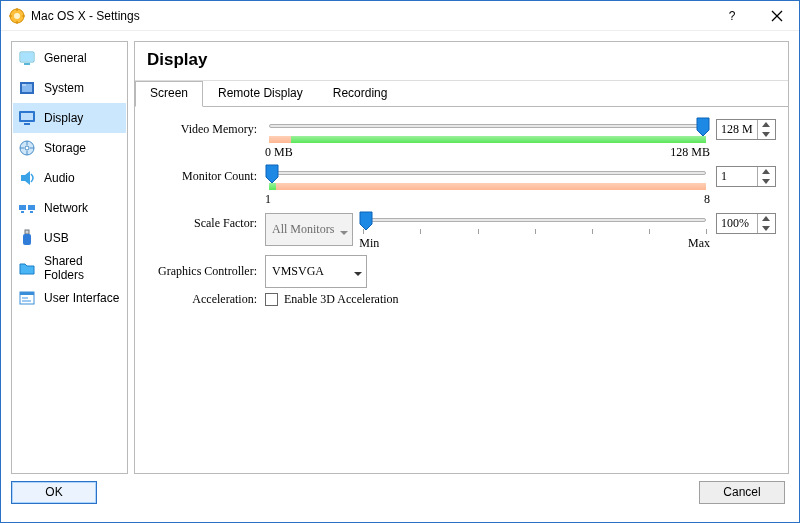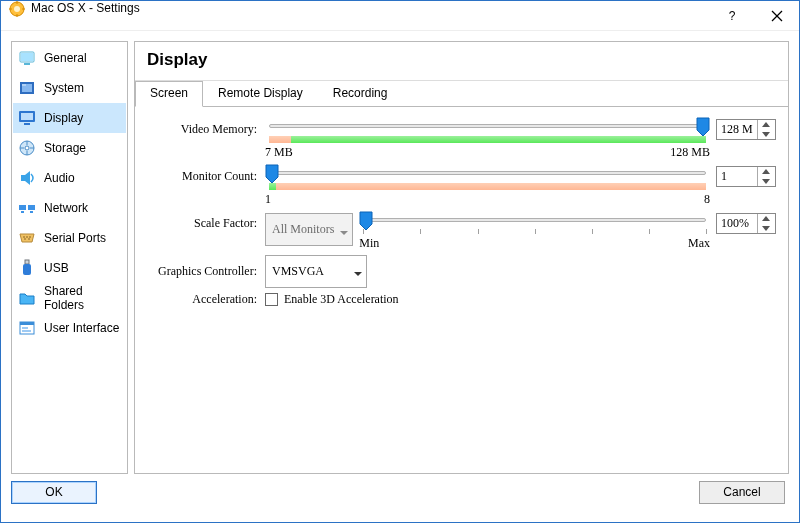--- a/index.html
+++ b/index.html
@@ -1,18 +1,18 @@
 <!DOCTYPE html>
 <html><head>
 <meta charset="utf-8">
 <style>
   * { box-sizing: border-box; }
   html, body { margin: 0; padding: 0; font-family: "Segoe UI", Tahoma, sans-serif; font-size: 12px; color: #000; }
   .window { width: 800px; height: 523px; border: 1px solid #2b72c5; background: #fff; display: flex; flex-direction: column; }
-  .titlebar { height: 30px; background: #fff; display: flex; padding: 0 0 0 8px; border-bottom: 1px solid #eee; }
+  .titlebar { height: 30px; background: #fff; display: flex; align-items: center; padding: 0 0 0 8px; border-bottom: 1px solid #eee; }
   .titlebar .title-icon { width: 16px; height: 16px; margin-right: 6px; }
   .titlebar .title-text { flex: 0 0 auto; }
   .titlebar .spacer { flex: 1; }
   .titlebar .winbtn { width: 45px; height: 30px; display: flex; align-items: center; justify-content: center; }
   .titlebar .winbtn svg { width: 12px; height: 12px; }
   .body { flex: 1; padding: 10px; display: flex; flex-direction: column; gap: 0; }
   .main-row { flex: 1; display: flex; gap: 6px; min-height: 0; }
   .sidebar { width: 117px; border: 1px solid #b9b9b9; background: #fff; padding: 1px; overflow: auto; }
   .side-item { display: flex; align-items: center; gap: 8px; height: 30px; padding: 0 5px; }
   .side-item.selected { background: #cbe7fd; }
@@ -144,33 +144,20 @@
                 <rect x="10" y="6" width="7" height="5" fill="#3d92e6"></rect>
                 <rect x="3" y="12" width="3" height="2" fill="#3d92e6"></rect>
                 <rect x="12" y="12" width="3" height="2" fill="#3d92e6"></rect>
               </svg>
             </span>
           <span>Network</span>
         </div>
         <div class="side-item">
           <span class="side-ico">
               <svg viewBox="0 0 18 18">
-                <path d="M2 5 L16 5 L14 13 L4 13 Z" fill="#f0c163" stroke="#b5893a"></path>
-                <circle cx="6" cy="8" r="0.8" fill="#7a5a20"></circle>
-                <circle cx="9" cy="8" r="0.8" fill="#7a5a20"></circle>
-                <circle cx="12" cy="8" r="0.8" fill="#7a5a20"></circle>
-                <circle cx="7" cy="10" r="0.8" fill="#7a5a20"></circle>
-                <circle cx="11" cy="10" r="0.8" fill="#7a5a20"></circle>
-              </svg>
-            </span>
-          <span>Serial Ports</span>
-        </div>
-        <div class="side-item">
-          <span class="side-ico">
-              <svg viewBox="0 0 18 18">
                 <rect x="7" y="1" width="4" height="4" fill="#cfd5da" stroke="#6e7378"></rect>
                 <rect x="5" y="5" width="8" height="11" rx="2" fill="#2f7dd9"></rect>
               </svg>
             </span>
           <span>USB</span>
         </div>
         <div class="side-item">
           <span class="side-ico">
               <svg viewBox="0 0 18 18">
                 <path d="M2 5 L7 5 L9 7 L16 7 L16 15 L2 15 Z" fill="#4ab5f5" stroke="#1a7fc7"></path>
@@ -211,21 +198,21 @@
                   <svg viewBox="0 0 14 20">
                       <path d="M1 1 L13 1 L13 13 L7 19 L1 13 Z" fill="#1e88e5" stroke="#0a63b7"></path>
                     </svg>
                 </div>
               </div>
               <div class="slider-markerline">
                 <div class="marker-green"></div>
                 <div class="marker-orange" style="left:0; width:5%;"></div>
               </div>
               <div class="slider-minmax">
-                <span>7 MB</span>
+                <span>0 MB</span>
                 <span>128 MB</span>
               </div>
             </div>
             <div class="spinbox">
               <input style="text-align: left;" value="128 MB">
               <div class="spins">
                 <div>
                     <svg viewBox="0 0 8 5">
                       <path d="M0 5 L4 0 L8 5 Z" fill="#555"></path>
                     </svg>

